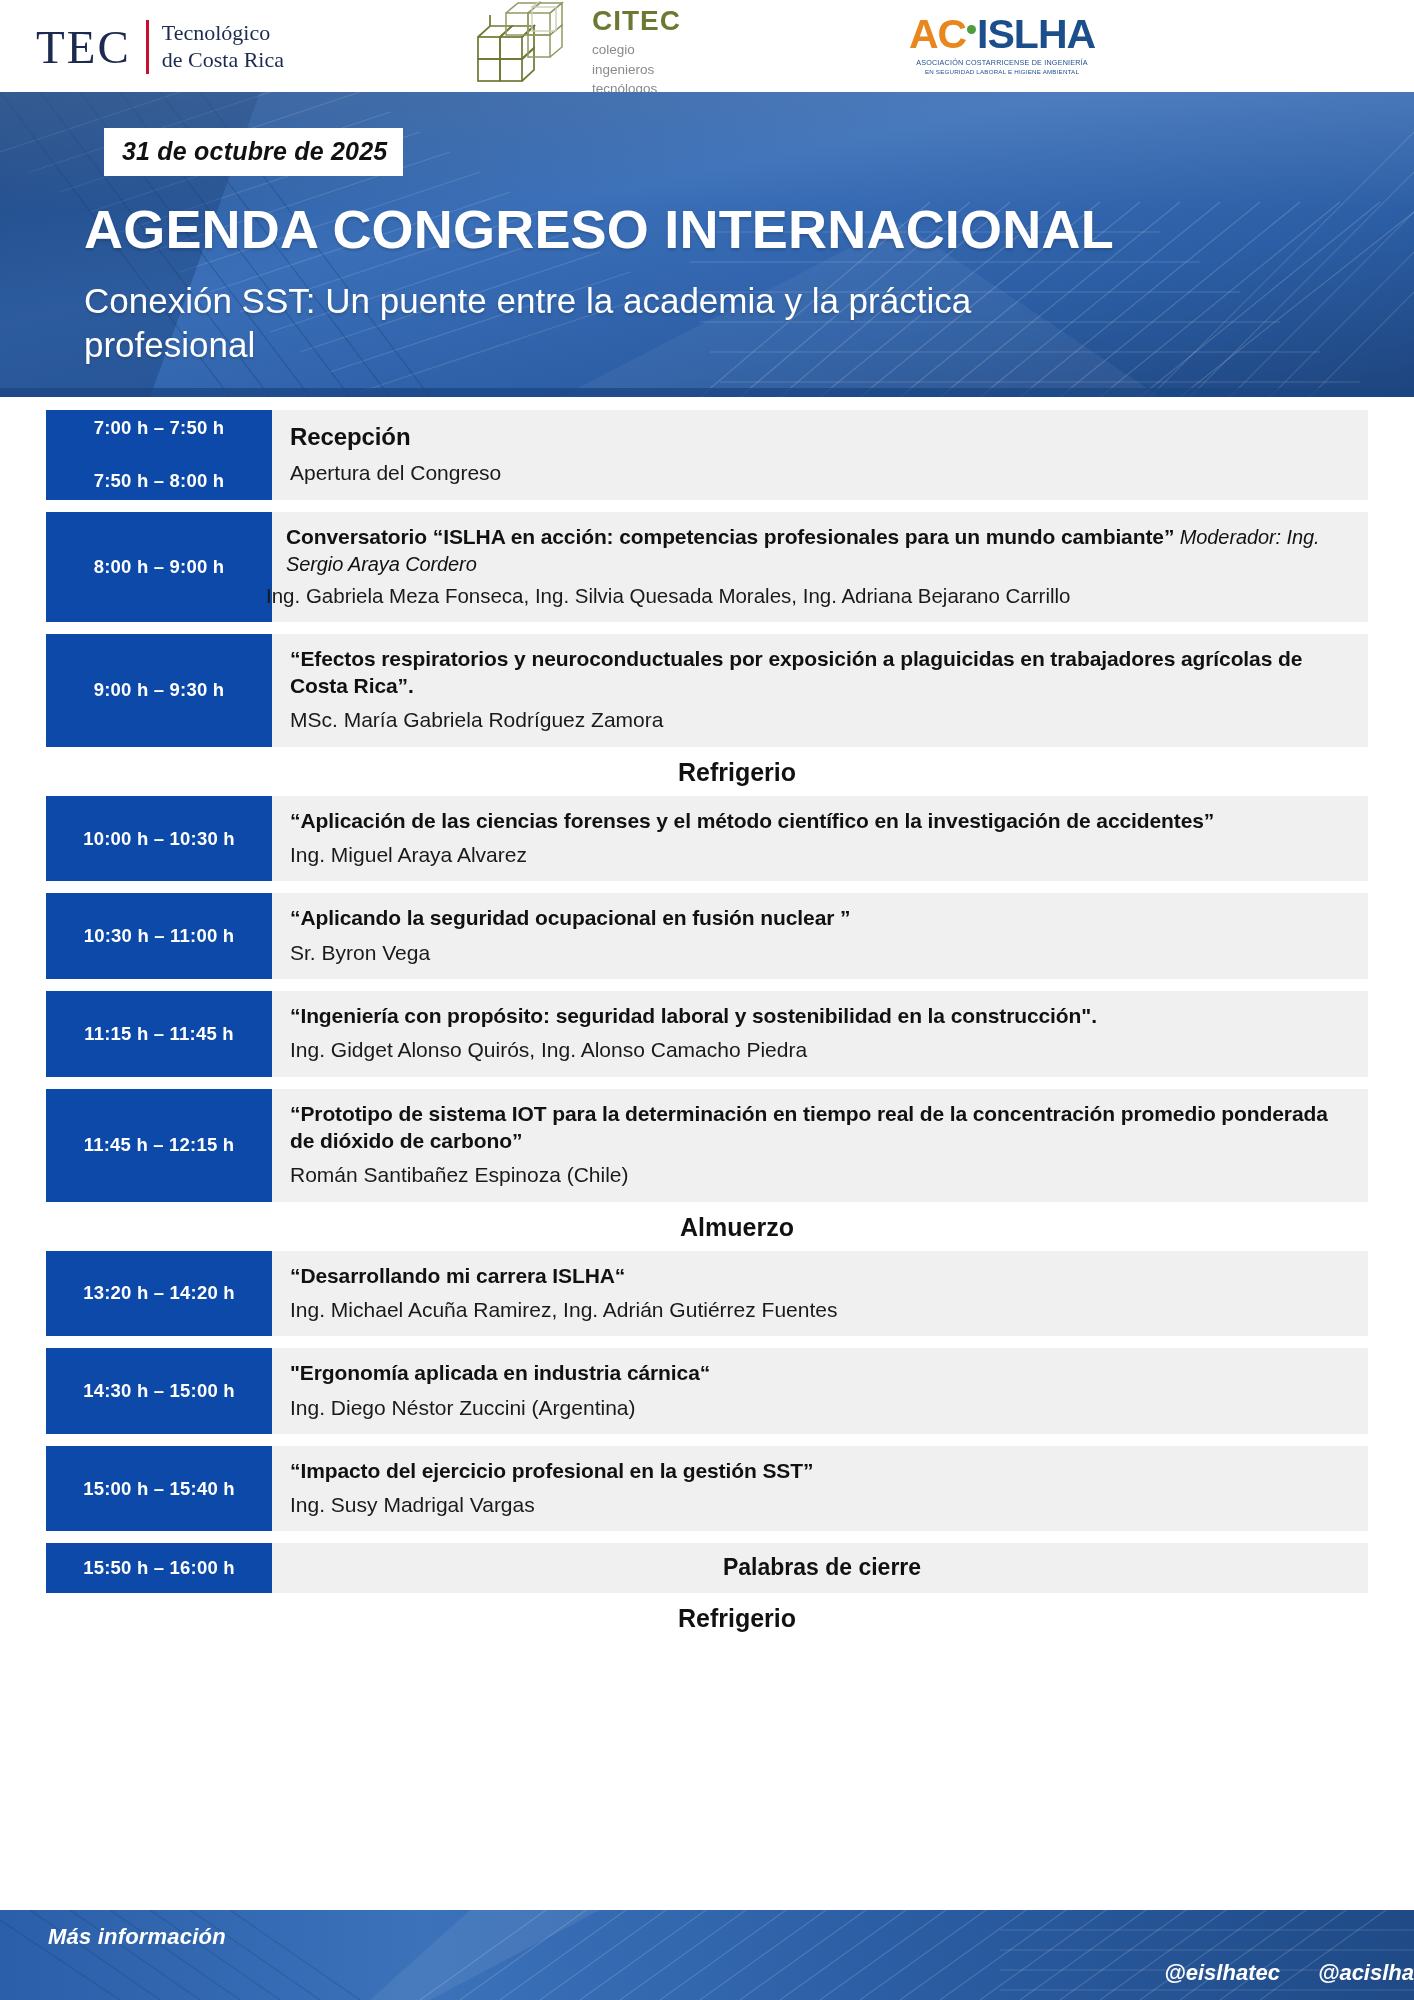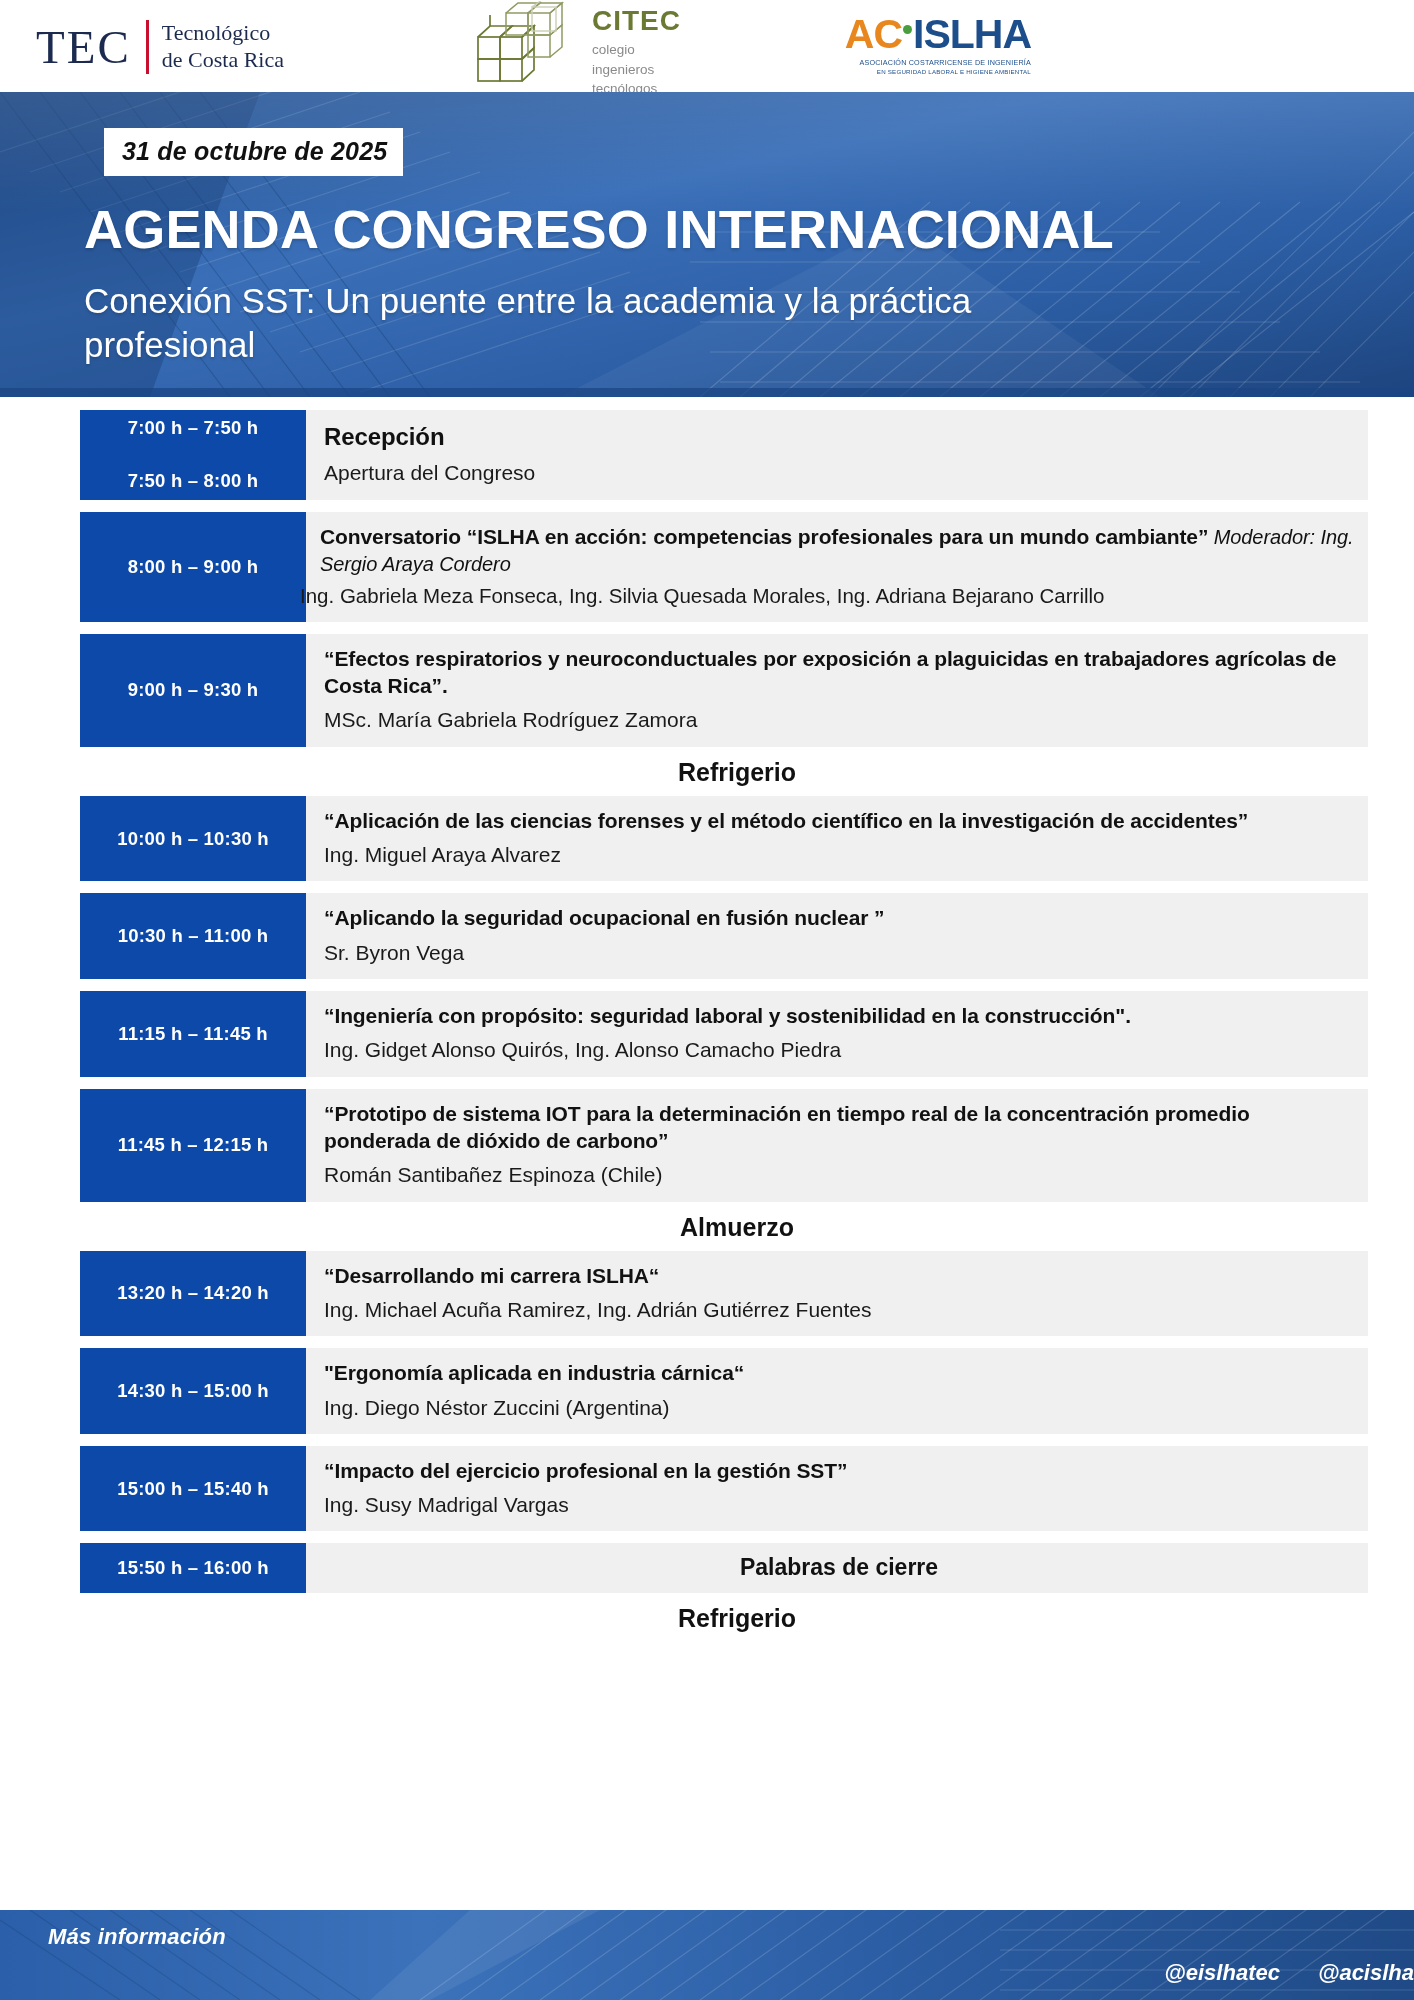--- a/index.html
+++ b/index.html
@@ -76,24 +76,24 @@
   }
   .citec-words {
     font-size: 13.5px;
     color: #8a8a8a;
     line-height: 1.45;
     margin-top: 5px;
   }
 
   .logo-acislha {
     position: absolute;
-    left: 821px;
+    left: 897px;
     top: 14px;
     width: 210px;
-    text-align: right;
+    text-align: center;
   }
   .acislha-word {
     font-size: 41px;
     font-weight: bold;
     letter-spacing: -1px;
     line-height: 1;
     font-family: "Liberation Sans", sans-serif;
   }
   .acislha-word .o { color: #e8871e; }
   .acislha-word .b { color: #1c4e8c; }
@@ -185,21 +185,20 @@
     color: #ffffff;
     font-size: 18.5px;
     font-weight: bold;
     letter-spacing: .2px;
     display: flex;
     flex-direction: column;
     align-items: center;
     justify-content: center;
     gap: 31px;
     text-align: center;
-    margin-left: 34px;
   }
   .body-cell {
     flex: 1 1 auto;
     background: #f0f0f0;
     padding: 11px 14px 12px 18px;
     display: flex;
     flex-direction: column;
     justify-content: center;
   }
 

